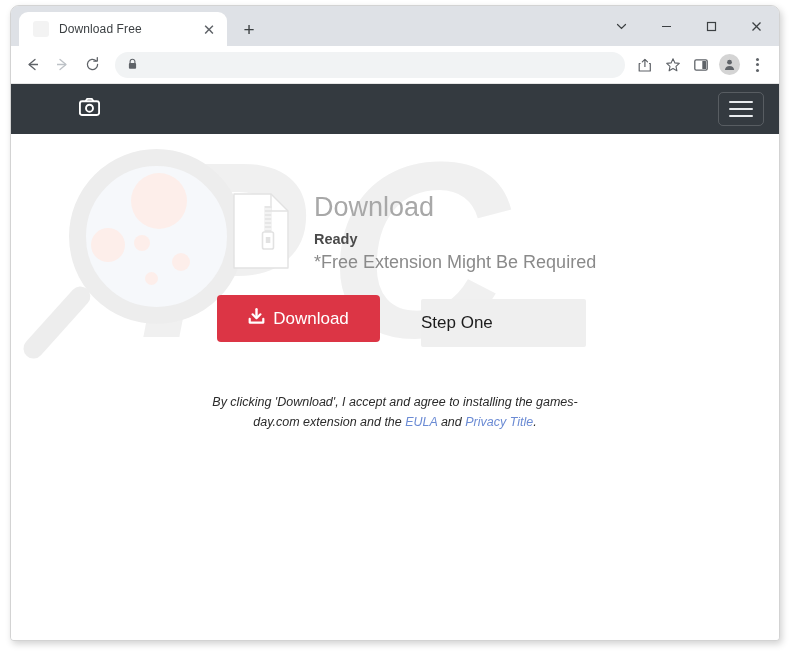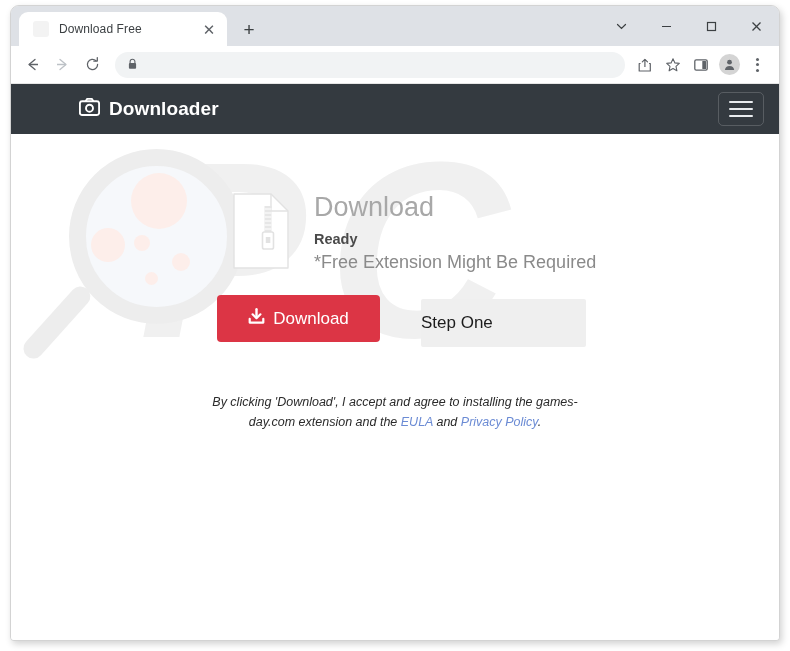--- a/index.html
+++ b/index.html
@@ -456,21 +456,20 @@
 
     <div class="site-header">
       <div class="brand">
         <span>
           <svg width="21" height="18" viewBox="0 0 21 18">
             <rect x="0.9" y="3.2" width="19.2" height="13.8" rx="2.2" stroke="#ffffff" stroke-width="1.9" fill="none"></rect>
             <path d="M6.6 3.2 L8.1 0.9 H12.9 L14.4 3.2" stroke="#ffffff" stroke-width="1.9" fill="none" stroke-linejoin="round"></path>
             <circle cx="10.5" cy="10.2" r="3.5" stroke="#ffffff" stroke-width="1.9" fill="none"></circle>
           </svg>
         </span>
-        <span class="brand-name">Downloader</span>
       </div>
       <div class="hamburger-btn">
         <i></i>
           <i></i>
           <i></i>
       </div>
     </div>
 
     <div class="watermark-layer">
       <div class="wm-pc">PC</div>
@@ -522,18 +521,18 @@
           </span>
           <span>Download</span>
         </button>
 
         <button class="btn-step">
           <span>Step One</span>
         </button>
       </div>
 
       <div class="disclaimer">
-        <span>By clicking 'Download', I accept and agree to installing the games-day.com extension and the </span><a href="#">EULA</a><span> and </span><a href="#">Privacy Policy</a><span>.</span>
+        <span>By clicking 'Download', I accept and agree to installing the games-day.com extension and the </span><a href="#">EULA</a><span> and </span><a href="#">Privacy Title</a><span>.</span>
       </div>
 
     </div>
   </div>
 </div>
 
 </body></html>

